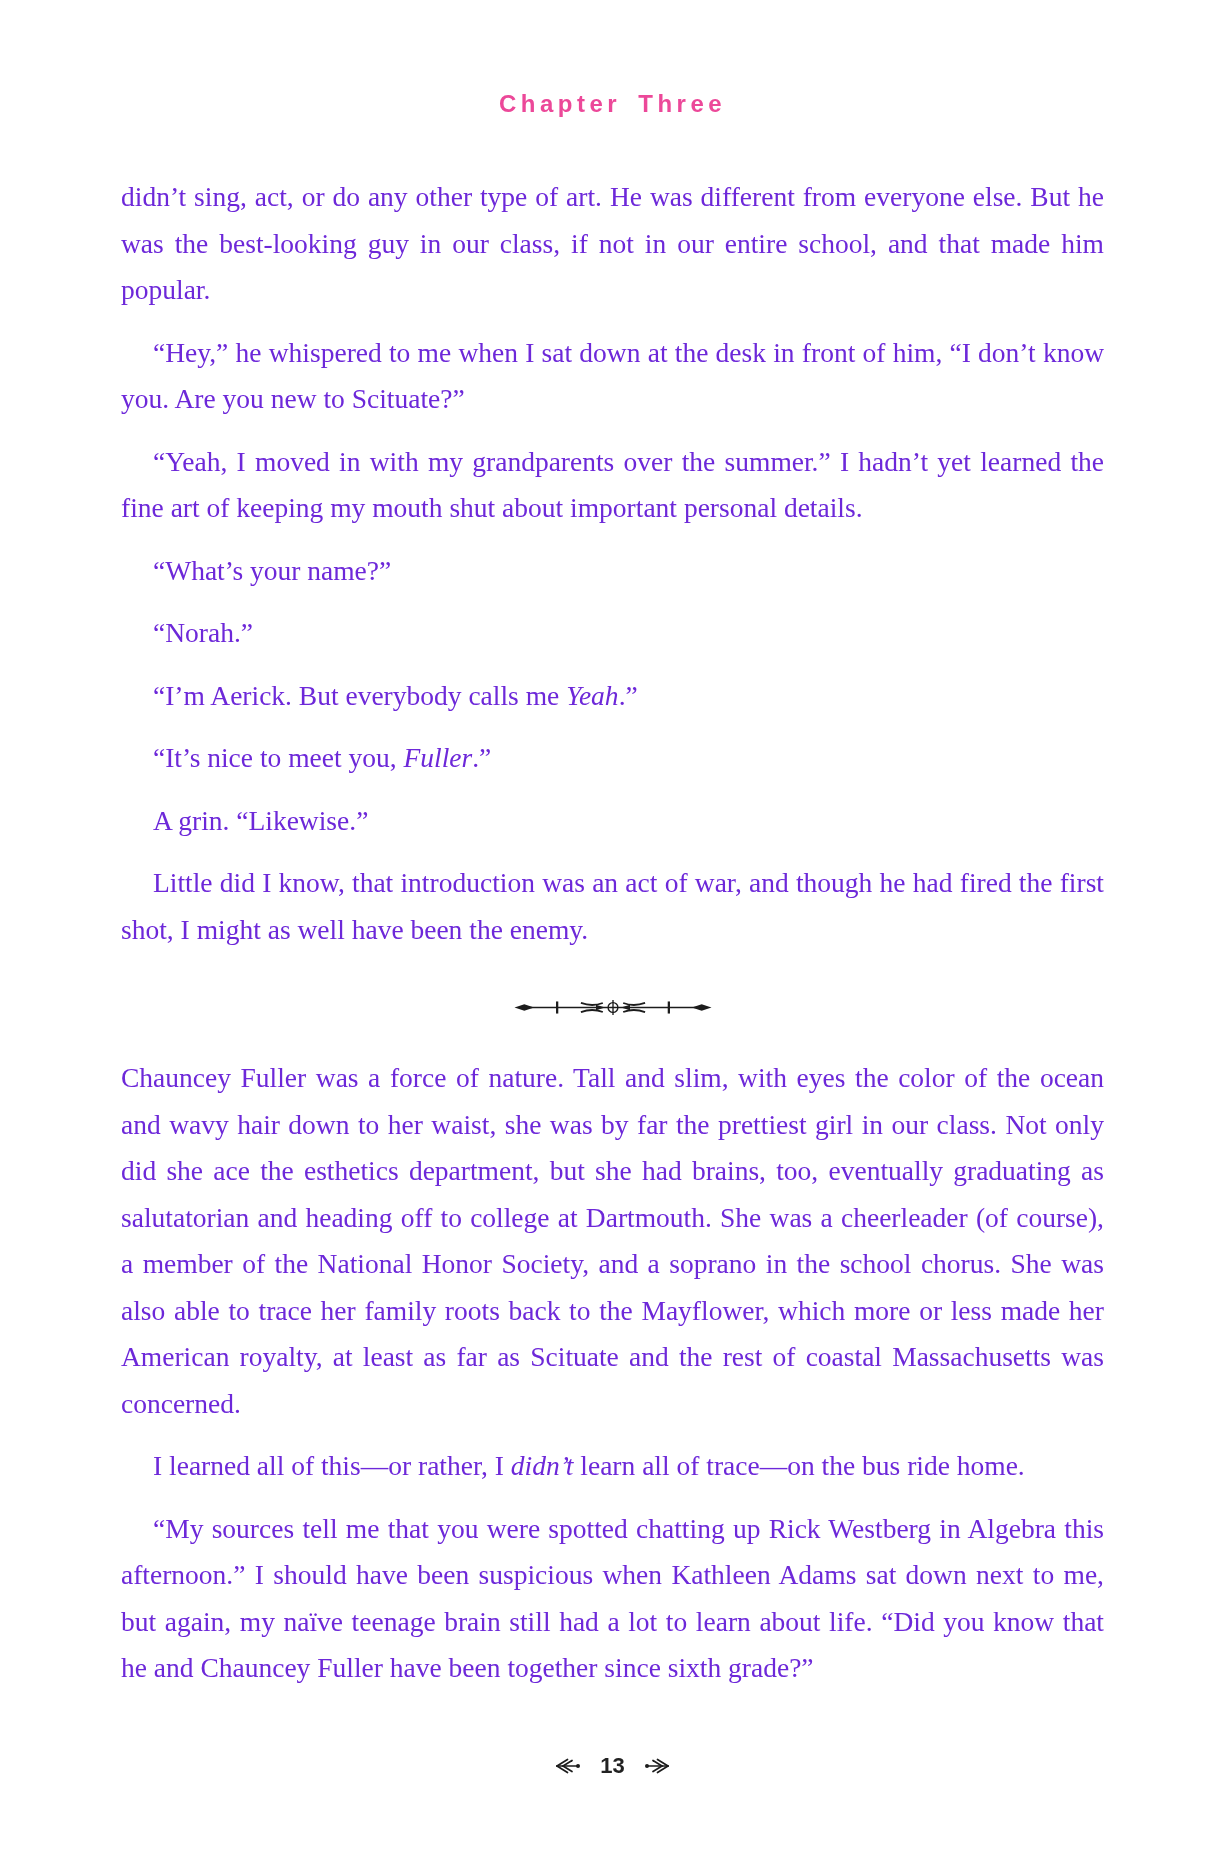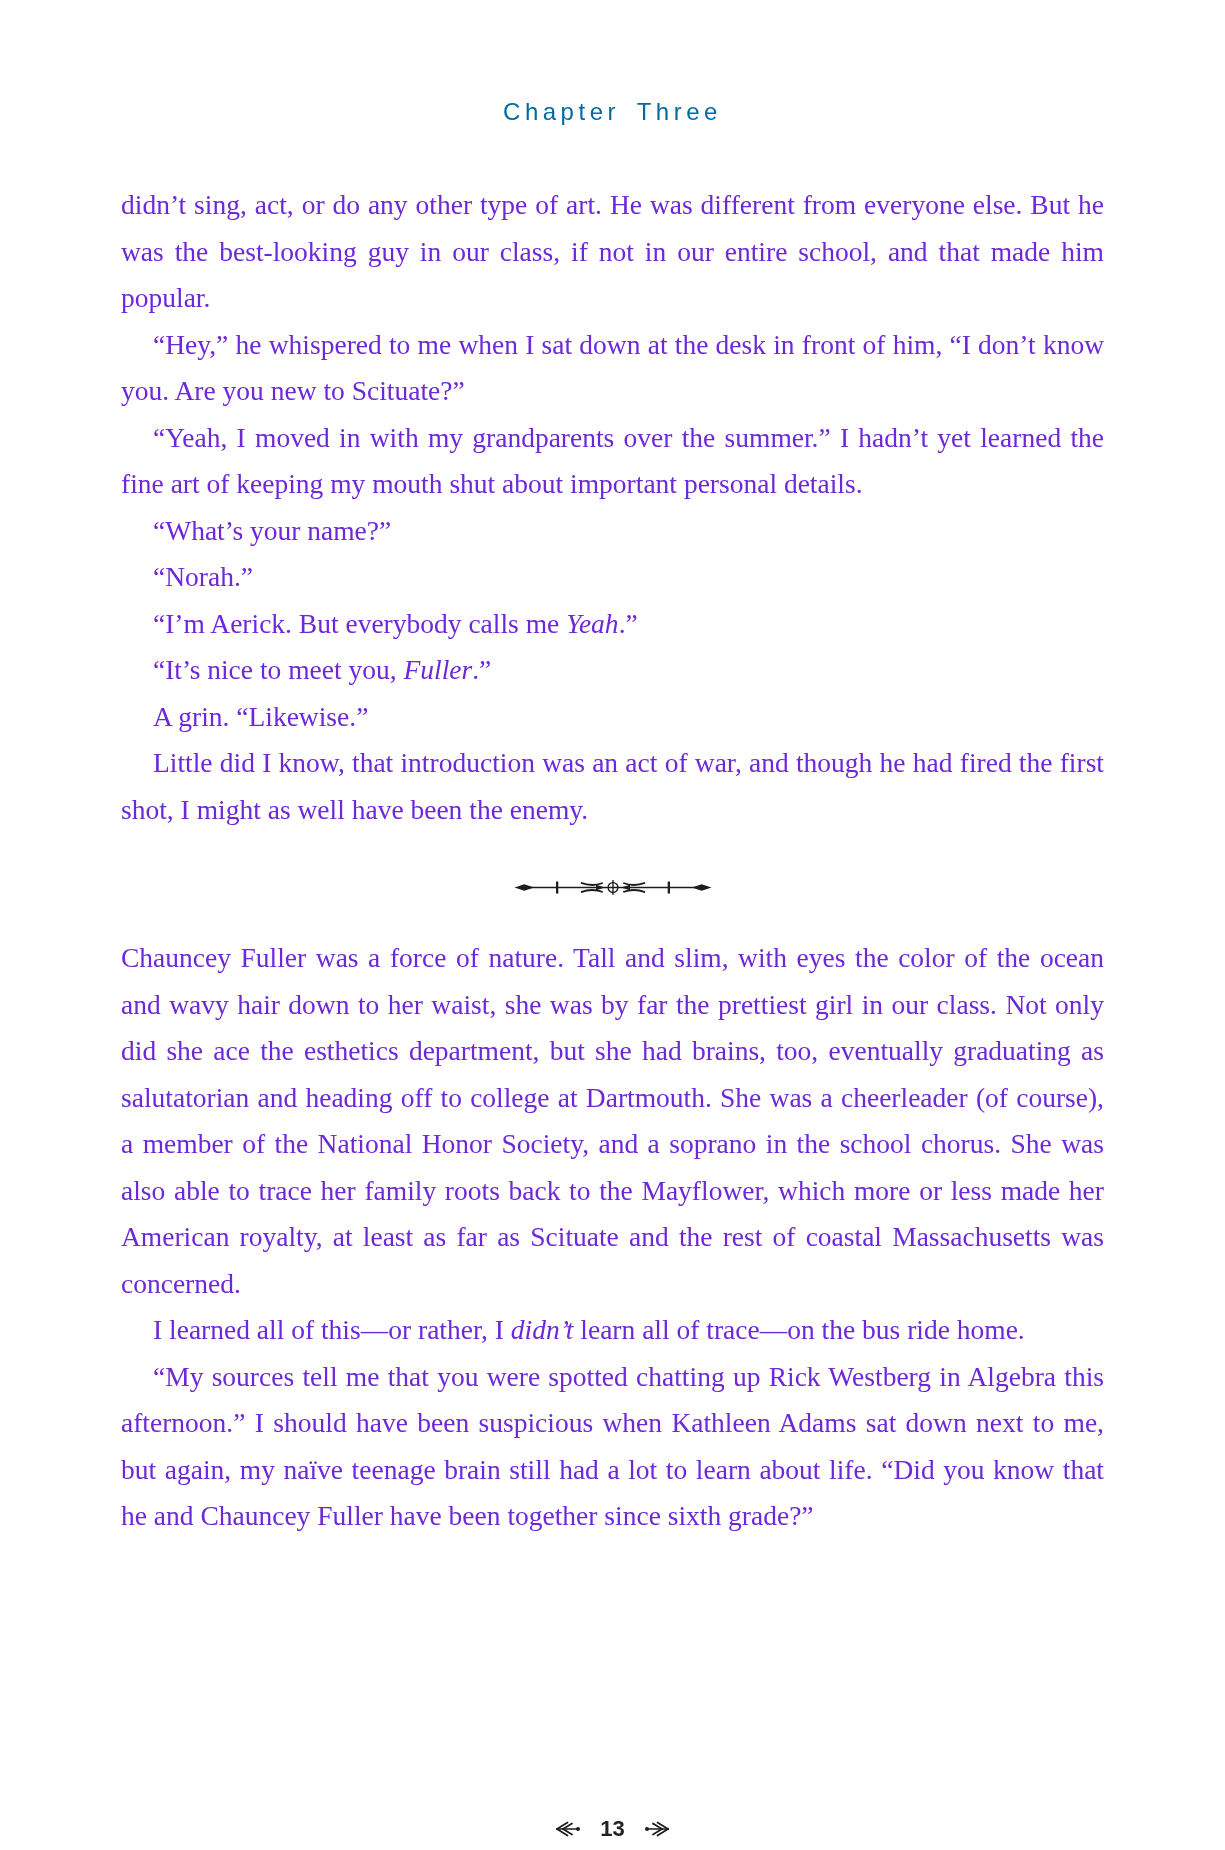--- a/index.html
+++ b/index.html
@@ -9,48 +9,47 @@
     margin:0 auto;
     background:#ffffff;
     color:#1c1c1c;
     overflow:hidden;
     font-family:"Liberation Serif", serif;
   }
   .chapter-title{
     padding-top:90px;
     text-align:center;
     font-family:"Liberation Sans", sans-serif;
-    font-weight:400;
+    font-weight:700;
     font-size:24px;
     letter-spacing:4.5px;
     word-spacing:6px;
-    color:#0369a1;
-    margin-top:8px;
+    color:#ec4899;
   }
   .body-block{
     margin:56px 121px 0 121px;
     font-size:27.5px;
     line-height:46.5px;
     text-align:justify;
     color:#6d28d9;
   }
   .body-block p{margin:0;}
-  .body-block p.indent{text-indent:32px;}
+  .body-block p.indent{text-indent:32px;margin-top:16px;}
   .body-block em{font-style:italic;}
   .scene-break{
     display:flex;
     justify-content:center;
     align-items:center;
     margin:40px auto 34px auto;
     height:28px;
   }
   .scene-break svg{display:block;}
   .footer{
     position:absolute;
-    left:0;top:1816px;
+    left:0;top:1753px;
     width:100%;
     display:flex;
     justify-content:center;
     align-items:center;
     gap:19px;
   }
   .page-number{
     font-family:"Liberation Sans", sans-serif;
     font-weight:700;
     font-size:22px;

